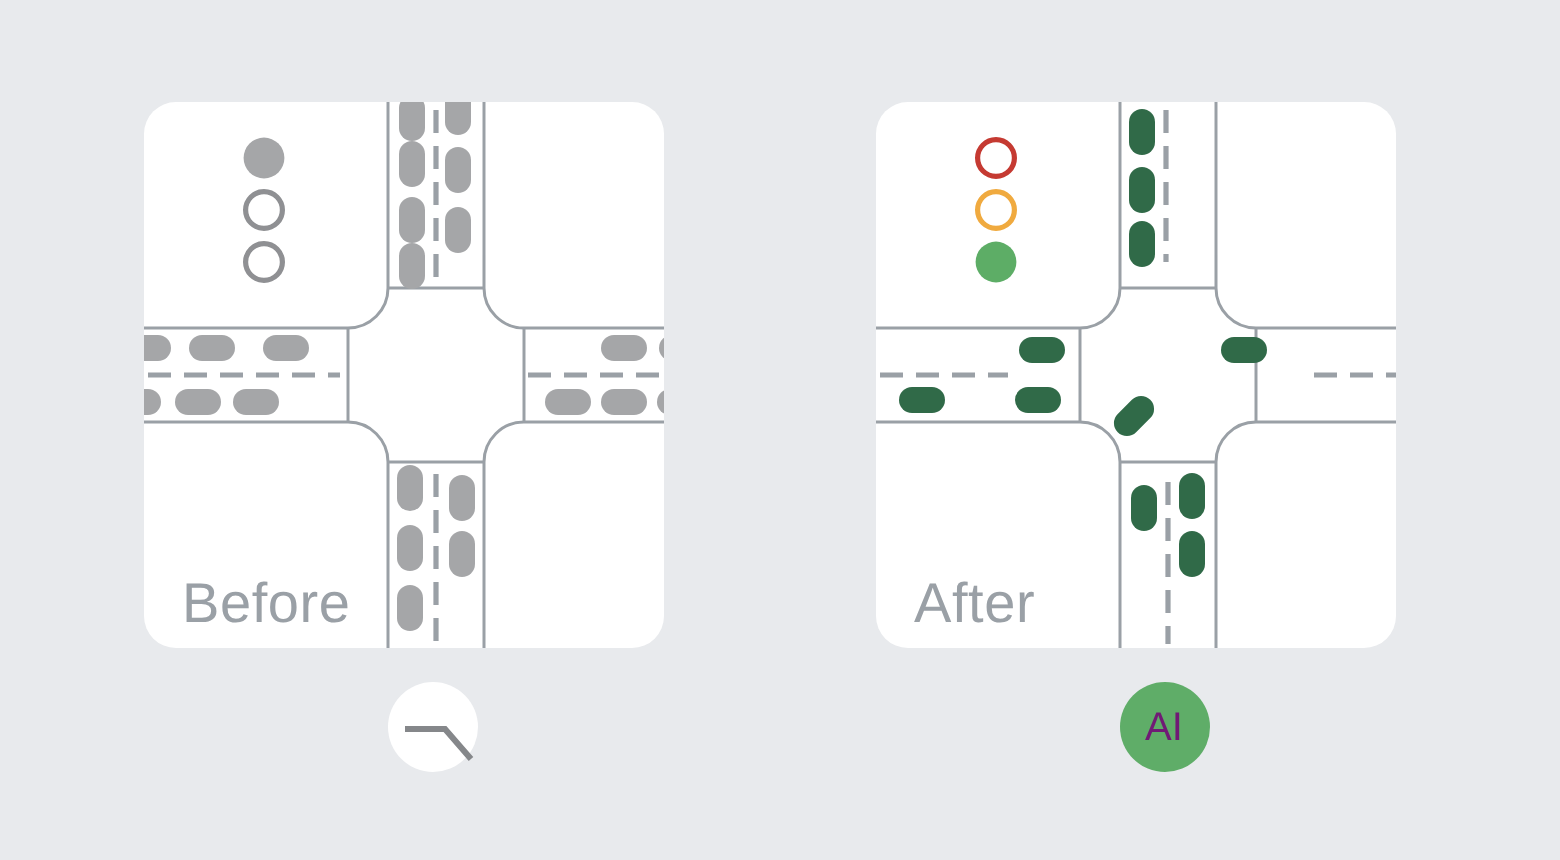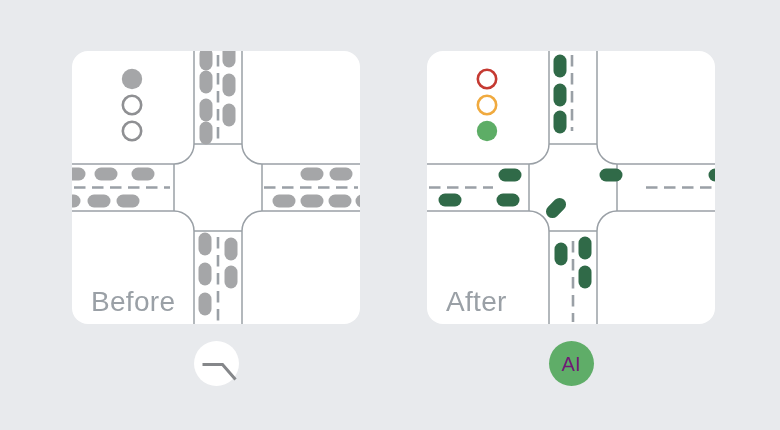--- a/index.html
+++ b/index.html
@@ -3,23 +3,23 @@
 <meta charset="utf-8">
 <style>
   html,body{margin:0;padding:0;}
   .stage{
     position:relative;width:780px;height:430px;overflow:hidden;
     background:#e8eaed;
     font-family:"Liberation Sans", sans-serif;
   }
   .panel{position:absolute;top:51px;width:288px;}
   .panel-before{left:72px;}
-  .panel-after{left:427px;text-align:center;}
+  .panel-after{left:438px;text-align:center;}
   .card{
-    position:relative;width:288px;height:273px;background:#ffffff;
+    position:relative;width:260px;height:273px;background:#ffffff;
     border-radius:16px;overflow:hidden;
   }
   .card svg{display:block;}
   .road-line{fill:none;stroke:#9aa0a6;stroke-width:1.5;}
   .stop-line{stroke:#9aa0a6;stroke-width:1.5;}
   .dash{stroke:#9aa0a6;stroke-width:2.6;stroke-dasharray:11.5 6.5;fill:none;}
   .car{fill:var(--car,#a5a6a8);}
   .panel-label{
     position:absolute;left:19px;bottom:8px;font-size:28px;line-height:1;
     color:#9aa0a6;letter-spacing:.3px;user-select:none;

